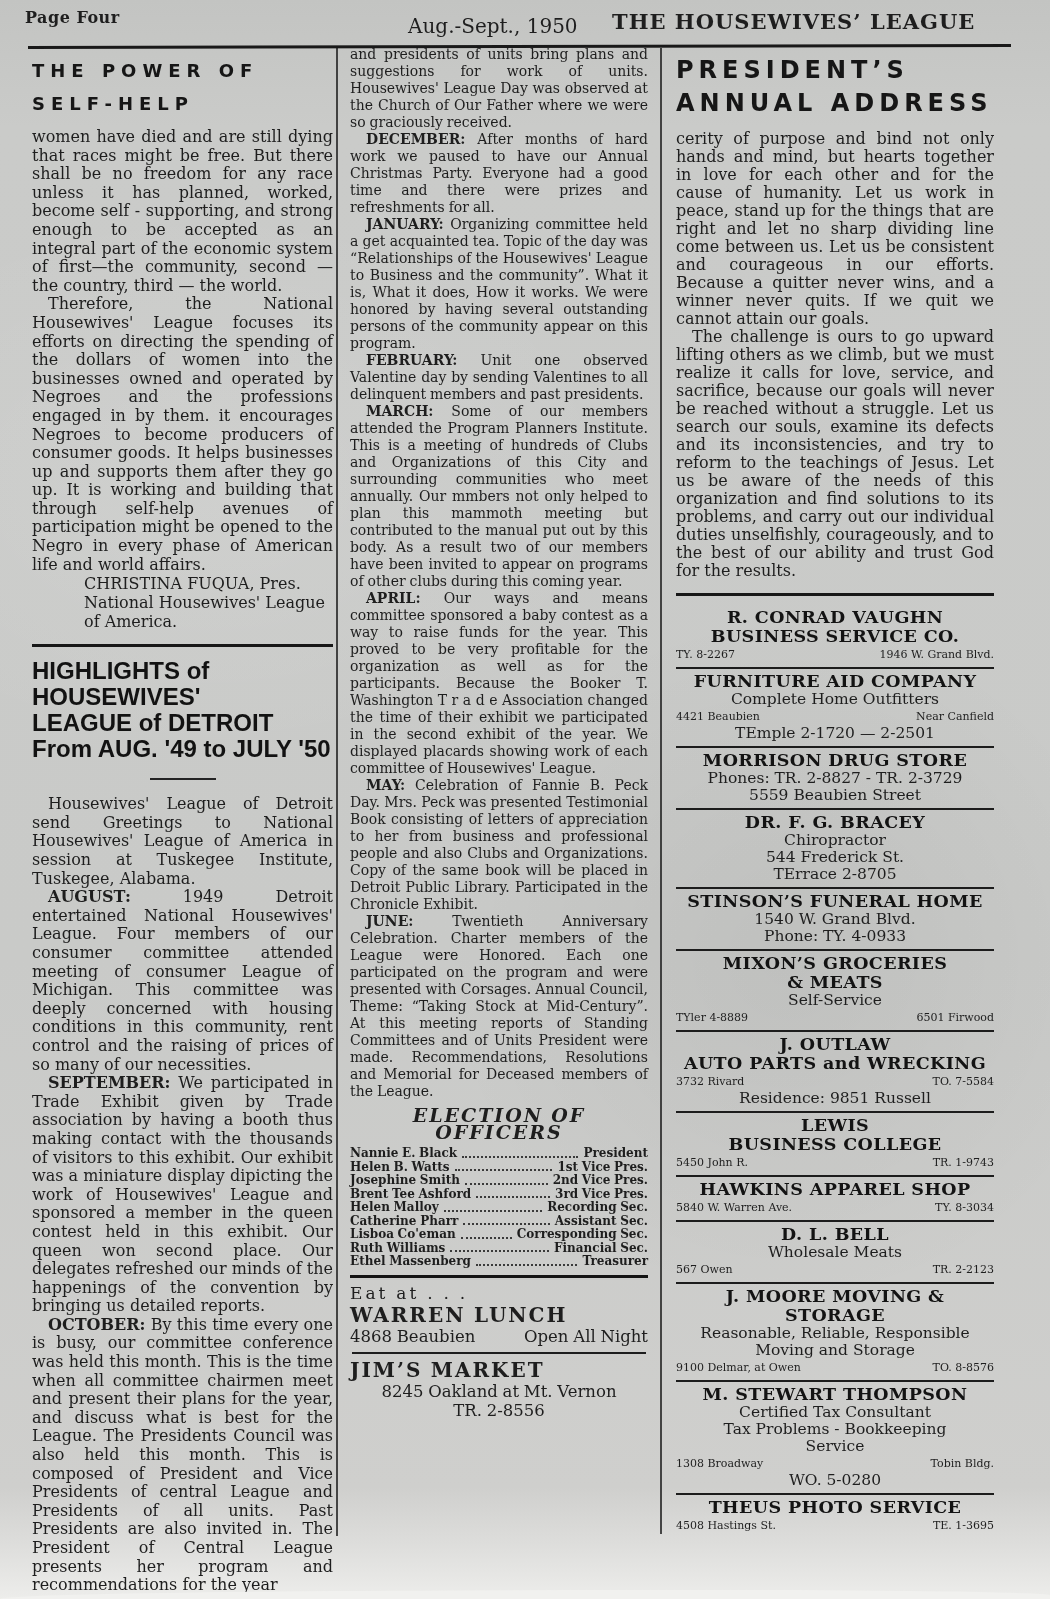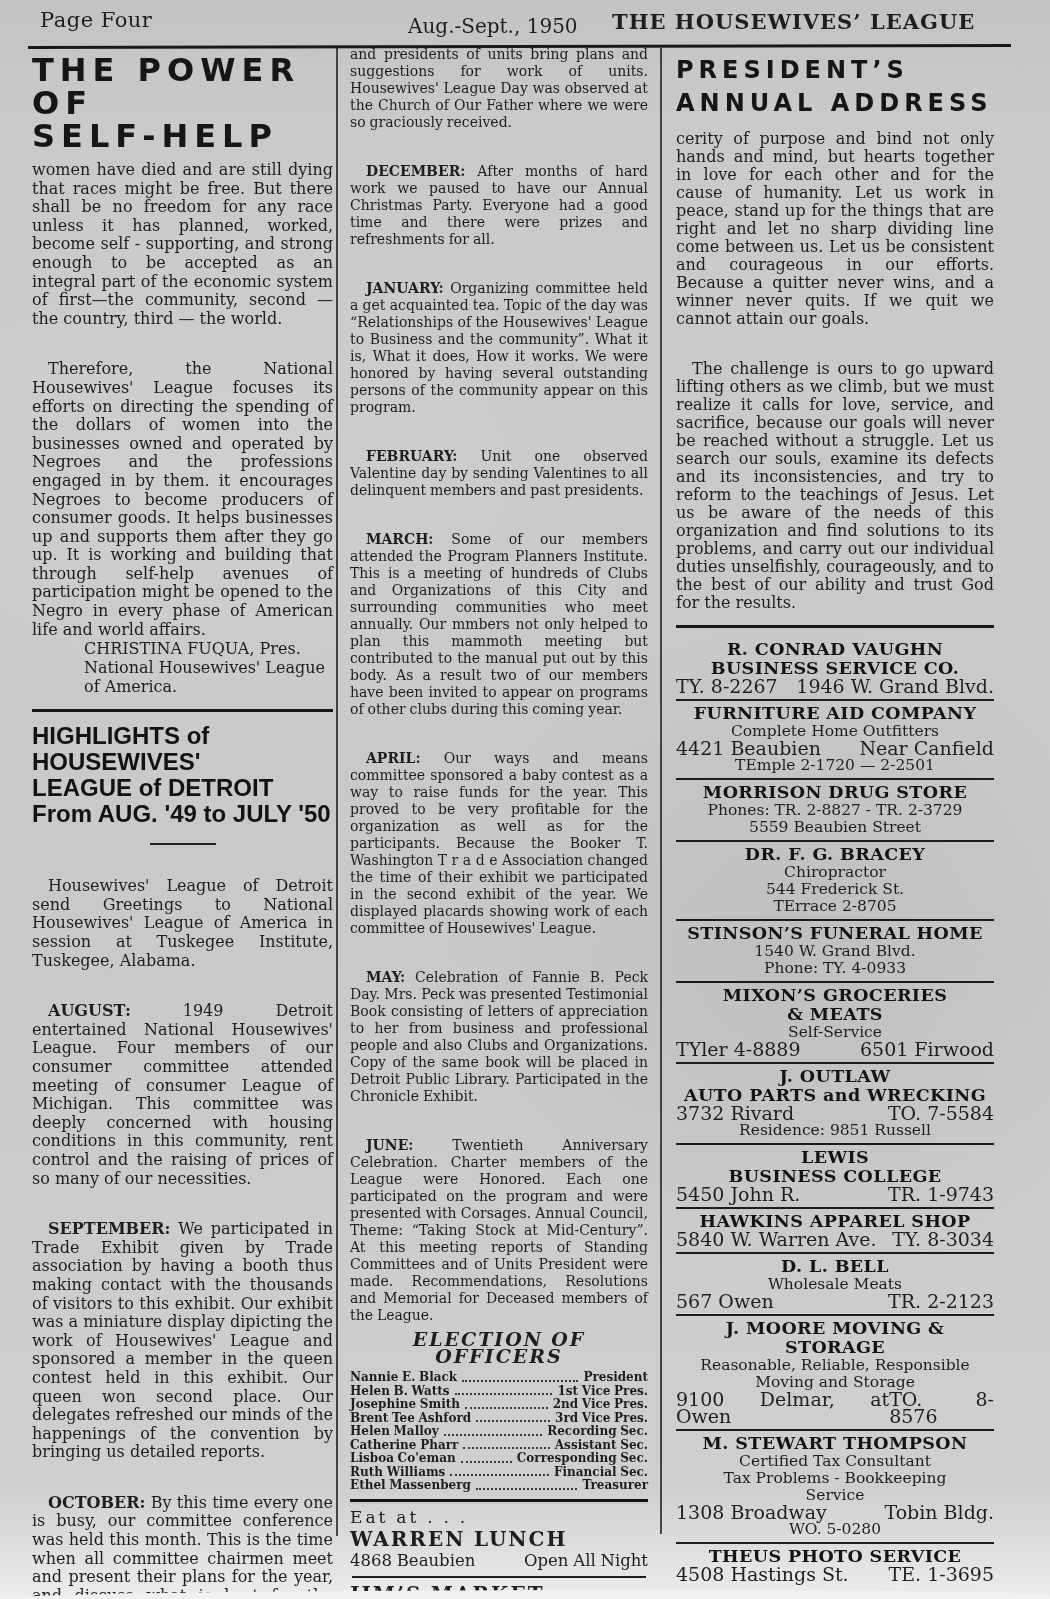--- a/index.html
+++ b/index.html
@@ -10,44 +10,44 @@
     background:
       radial-gradient(ellipse 600px 400px at 20% 30%, rgba(255,255,255,.10), rgba(0,0,0,0) 70%),
       radial-gradient(ellipse 500px 500px at 75% 60%, rgba(0,0,0,.05), rgba(0,0,0,0) 70%),
       linear-gradient(180deg,#c3c4c2 0%, #cacbc9 8%, #c9cac8 60%, #cfcfcd 93%, #dddddb 96.5%, #ededeb 100%);
     color:#1e1e1e;
   }
   .page-edge { position:absolute; left:0; bottom:0; width:100%; height:9px;
     background:#f1f1ef; border-radius:60% 30% 0 0 / 100% 60% 0 0; }
 
   
-  .hdr-page  { position:absolute; left:40px;  top:8px;  font-weight:normal; font-size:21px; letter-spacing:.5px; }
+  .hdr-page  { position:absolute; left:25px;  top:8px;  font-weight:bold; font-size:16px; letter-spacing:.5px; }
   .hdr-date  { position:absolute; left:408px; top:14px; font-weight:normal; font-size:20px; }
   .hdr-title { position:absolute; left:612px; top:9px;  font-weight:bold; font-size:21px; letter-spacing:1px; }
   .hdr-rule  { position:absolute; left:28px; top:45px; width:983px; height:3px; background:#191919; transform:rotate(-.12deg); }
 
   .vrule { position:absolute; width:2px; background:rgba(20,20,20,.75); }
   .v1 { left:336px; top:48px; height:1488px; }
   .v2 { left:660px; top:48px; height:1486px; }
 
   
   .col { position:absolute; text-align:justify; }
   .col1 { left:32px;  top:50px; width:301px; font-size:16px;   line-height:18.6px; }
   .col2 { left:350px; top:46px; width:298px; font-size:14px;   line-height:17px; word-spacing:-.5px; }
   .col3 { left:676px; top:50px; width:318px; font-size:16px;   line-height:18px; }
 
   .stencil { font-family:"DejaVu Sans", sans-serif; font-weight:bold; color:#161616;
-    font-size:32px; letter-spacing:6px; line-height:33px; white-space:pre-line; text-align:left;
+    font-size:18px; letter-spacing:6px; line-height:33px; white-space:pre-line; text-align:left;
     margin:4px 0 8px; }
   .col3 .stencil { font-size:24px; letter-spacing:5px; margin-bottom:10px; }
   .gothic { font-family:"Liberation Sans", sans-serif; font-weight:bold; color:#121212;
     font-size:24px; line-height:26px; white-space:pre-line; text-align:left; margin-top:2px; }
 
   .bp { margin:0; }
-  .bp.ind { text-indent:16px;margin-top:32px; }
+  .bp.ind { text-indent:16px; }
   .bp b { font-weight:bold; }
 
   .sig { text-align:left; padding-left:52px; line-height:19px; }
 
   .thick { height:3px; background:#171717; margin:13px 0 11px; }
   .thick2 { height:5px; background:#131313; margin:6px 0 5px;
     box-shadow:0 -2px 0 #c9cac8 inset; }
   .dash { width:66px; height:2px; background:#242424; margin:16px auto 15px; }
 
   
@@ -63,21 +63,21 @@
   .lr { display:flex; justify-content:space-between; font-size:16.5px; line-height:19px; }
   .thin { height:2px; background:#1d1d1d; margin:6px 2px 5px; }
   .c17 { text-align:center; font-size:16.5px; line-height:19px; }
 
   
   .ads { margin-top:-2px; }
   .ad { padding:3px 0 4px; }
   .ad + .ad { border-top:2px solid #1c1c1c; }
   .ad-h  { font-weight:bold; font-size:17.5px; line-height:19px; text-align:center; letter-spacing:.4px; color:#131313; }
   .ad-c  { font-size:15.5px; line-height:17px; text-align:center; }
-  .ad-lr { display:flex; justify-content:space-between; font-size:19px; line-height:17px; }
+  .ad-lr { display:flex; justify-content:space-between; font-size:11px; line-height:17px; }
 </style>
 </head>
 <body>
 
 <div class="page">
 
   <div class="hdr-page">Page Four</div>
   <div class="hdr-date">Aug.-Sept., 1950</div>
   <div class="hdr-title">THE HOUSEWIVES’ LEAGUE</div>
   <div class="hdr-rule"></div>

